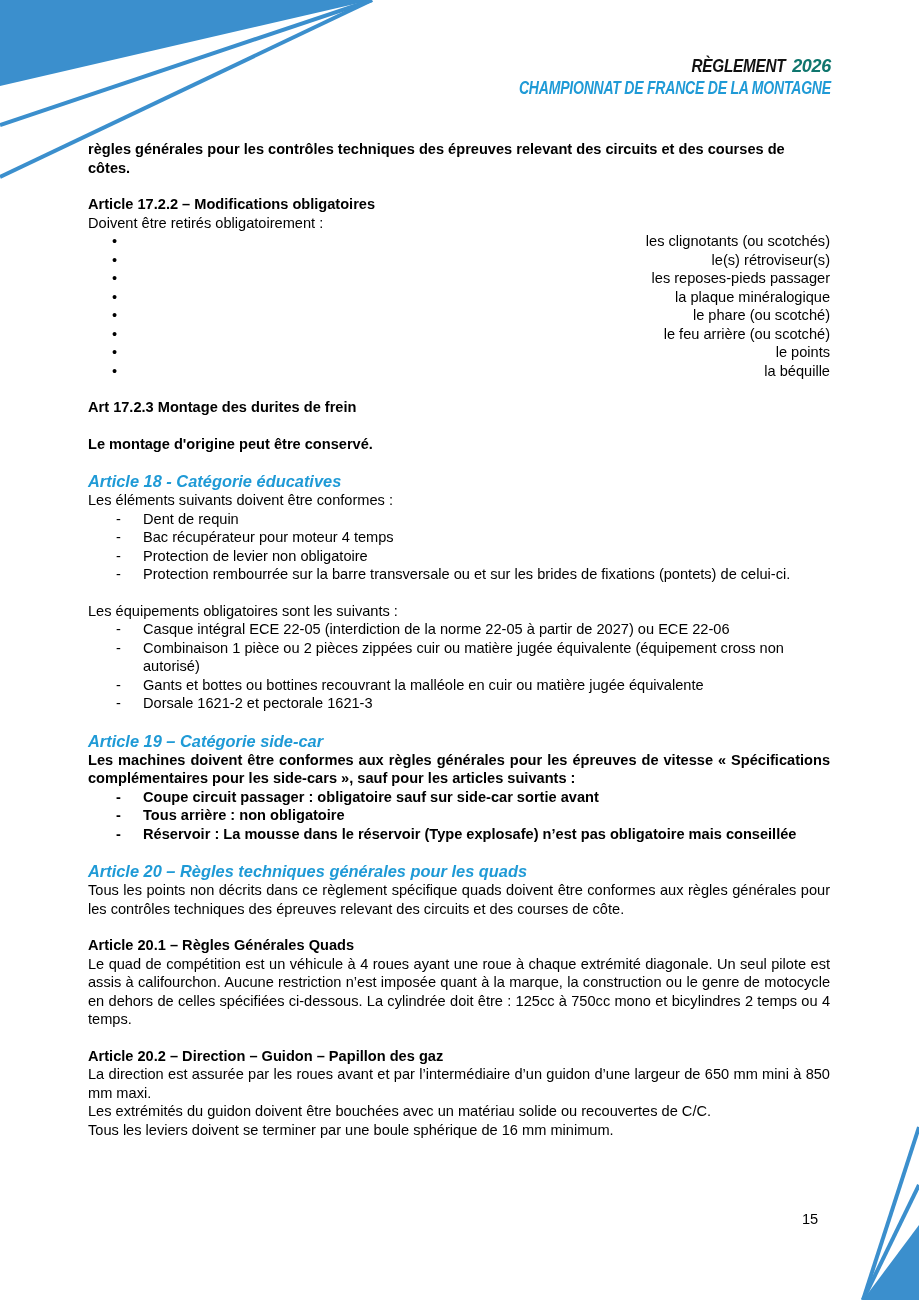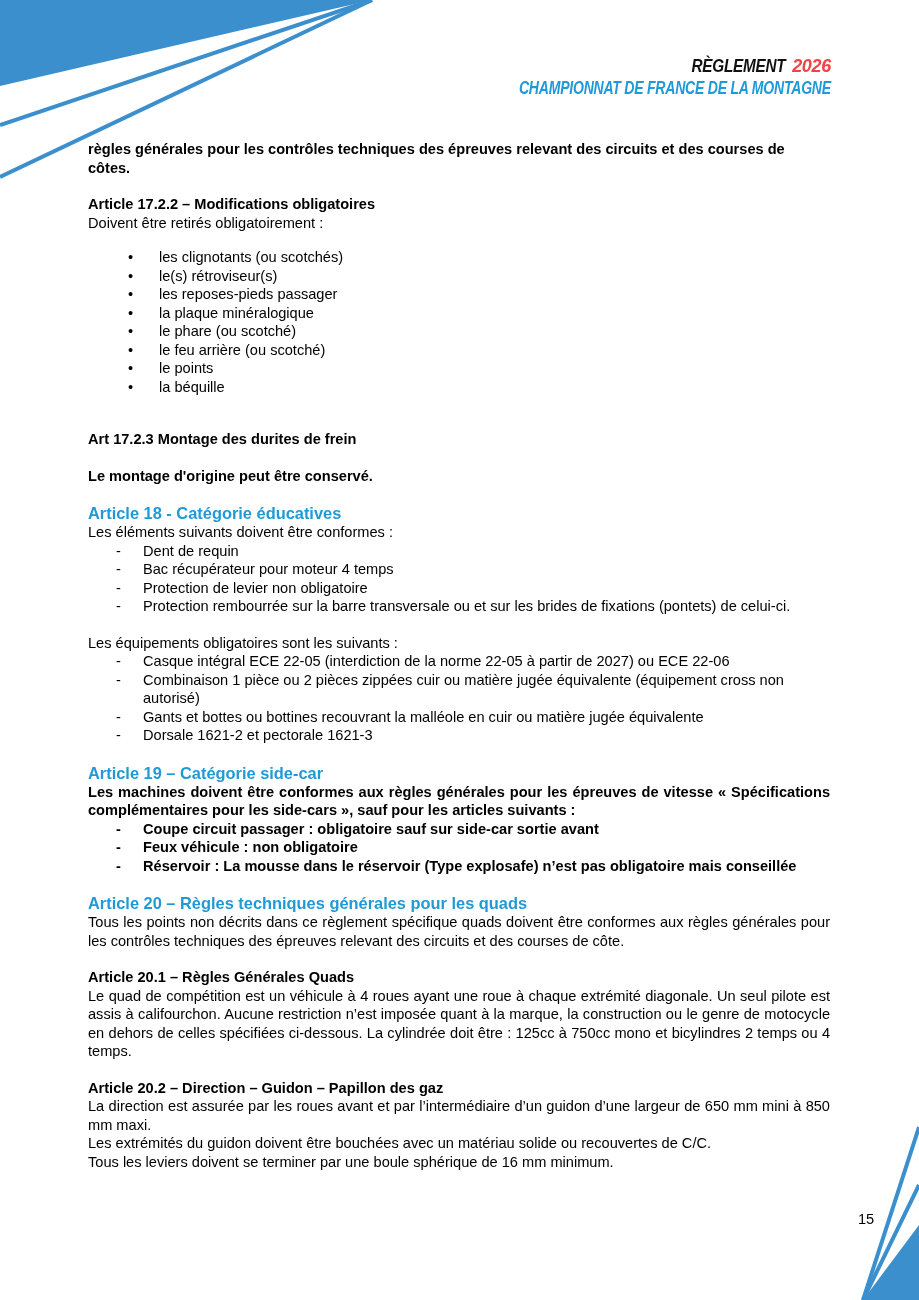--- a/index.html
+++ b/index.html
@@ -9,36 +9,36 @@
     font-family: "Liberation Sans", sans-serif;
   }
   .deco { position: absolute; }
   .deco-top { left: 0; top: 0; }
   .deco-bottom { right: 0; bottom: 0; }
   .header { position: absolute; right: 88px; top: 55px; text-align: right;
     font-family: "Liberation Sans", sans-serif; font-style: italic; font-weight: bold;
     letter-spacing: -0.3px; }
   .header .line1 { font-size: 18px; line-height: 22px; }
   .header .line1 .reg { color: #111; transform: scaleX(0.85); display: inline-block; transform-origin: right; }
-  .header .line1 .year { color: #ef4444; margin-left: 2px; }
+  .header .line1 .year { color: #0f766e; margin-left: 2px; }
   .header .line2 { font-size: 18px; line-height: 22px; color: #1f9ad6; display: inline-block; transform: scaleX(0.78); transform-origin: right; white-space: nowrap; }
   .content { position: absolute; left: 88px; top: 140px; width: 742px; font-size: 14.6px; line-height: 18.5px; }
   p { margin: 0; }
   .bold { font-weight: bold; }
-  .h2 { color: #1f9ad6; font-weight: bold; font-size: 16.4px; line-height: 20px; }
+  .h2 { color: #1f9ad6; font-weight: bold; font-size: 16.4px; line-height: 20px; font-style: italic; }
   .h3 { font-weight: bold; }
-  ul.bullets { margin: 16px; padding: 0; list-style: none; }
+  ul.bullets { margin: 0; padding: 0; list-style: none; text-align: right; }
   ul.bullets li { position: relative; padding-left: 55px; }
   ul.bullets li::before { content: "•"; position: absolute; left: 24px; }
   ul.dashes { margin: 0; padding: 0; list-style: none; }
   ul.dashes li { position: relative; padding-left: 55px; }
   ul.dashes li::before { content: "-"; position: absolute; left: 28px; }
   .justify { text-align: justify; }
   .gap-s { height: 18px; }
-  .page-number { position: absolute; left: 858px; top: 1211px; font-size: 14.6px; }
+  .page-number { position: absolute; left: 802px; top: 1211px; font-size: 14.6px; }
 </style>
 </head>
 <body>
 
 <svg class="deco deco-top" width="380" height="185" viewBox="0 0 380 185">
   <polygon points="0,0 372,0 0,86" fill="#3b8fcd"></polygon>
   <line x1="372" y1="0" x2="0" y2="125" stroke="#3b8fcd" stroke-width="4"></line>
   <line x1="372" y1="0" x2="0" y2="177" stroke="#3b8fcd" stroke-width="4"></line>
 </svg>
 
@@ -94,21 +94,21 @@
     <li>Combinaison 1 pièce ou 2 pièces zippées cuir ou matière jugée équivalente (équipement cross non autorisé)</li>
     <li>Gants et bottes ou bottines recouvrant la malléole en cuir ou matière jugée équivalente</li>
     <li>Dorsale 1621-2 et pectorale 1621-3</li>
   </ul>
   <div class="gap-s"></div>
 
   <p class="h2">Article 19 – Catégorie side-car</p>
   <p class="bold justify">Les machines doivent être conformes aux règles générales pour les épreuves de vitesse « Spécifications complémentaires pour les side-cars », sauf pour les articles suivants :</p>
   <ul class="dashes bold">
     <li>Coupe circuit passager : obligatoire sauf sur side-car sortie avant</li>
-    <li>Feux véhicule : non obligatoire</li>
+    <li>Tous arrière : non obligatoire</li>
     <li>Réservoir : La mousse dans le réservoir (Type explosafe) n’est pas obligatoire mais conseillée</li>
   </ul>
   <div class="gap-s"></div>
 
   <p class="h2">Article 20 – Règles techniques générales pour les quads</p>
   <p class="justify">Tous les points non décrits dans ce règlement spécifique quads doivent être conformes aux règles générales pour les contrôles techniques des épreuves relevant des circuits et des courses de côte.</p>
   <div class="gap-s"></div>
 
   <p class="h3">Article 20.1 – Règles Générales Quads</p>
   <p class="justify">Le quad de compétition est un véhicule à 4 roues ayant une roue à chaque extrémité diagonale. Un seul pilote est assis à califourchon. Aucune restriction n’est imposée quant à la marque, la construction ou le genre de motocycle en dehors de celles spécifiées ci-dessous. La cylindrée doit être : 125cc à 750cc mono et bicylindres 2 temps ou 4 temps.</p>

